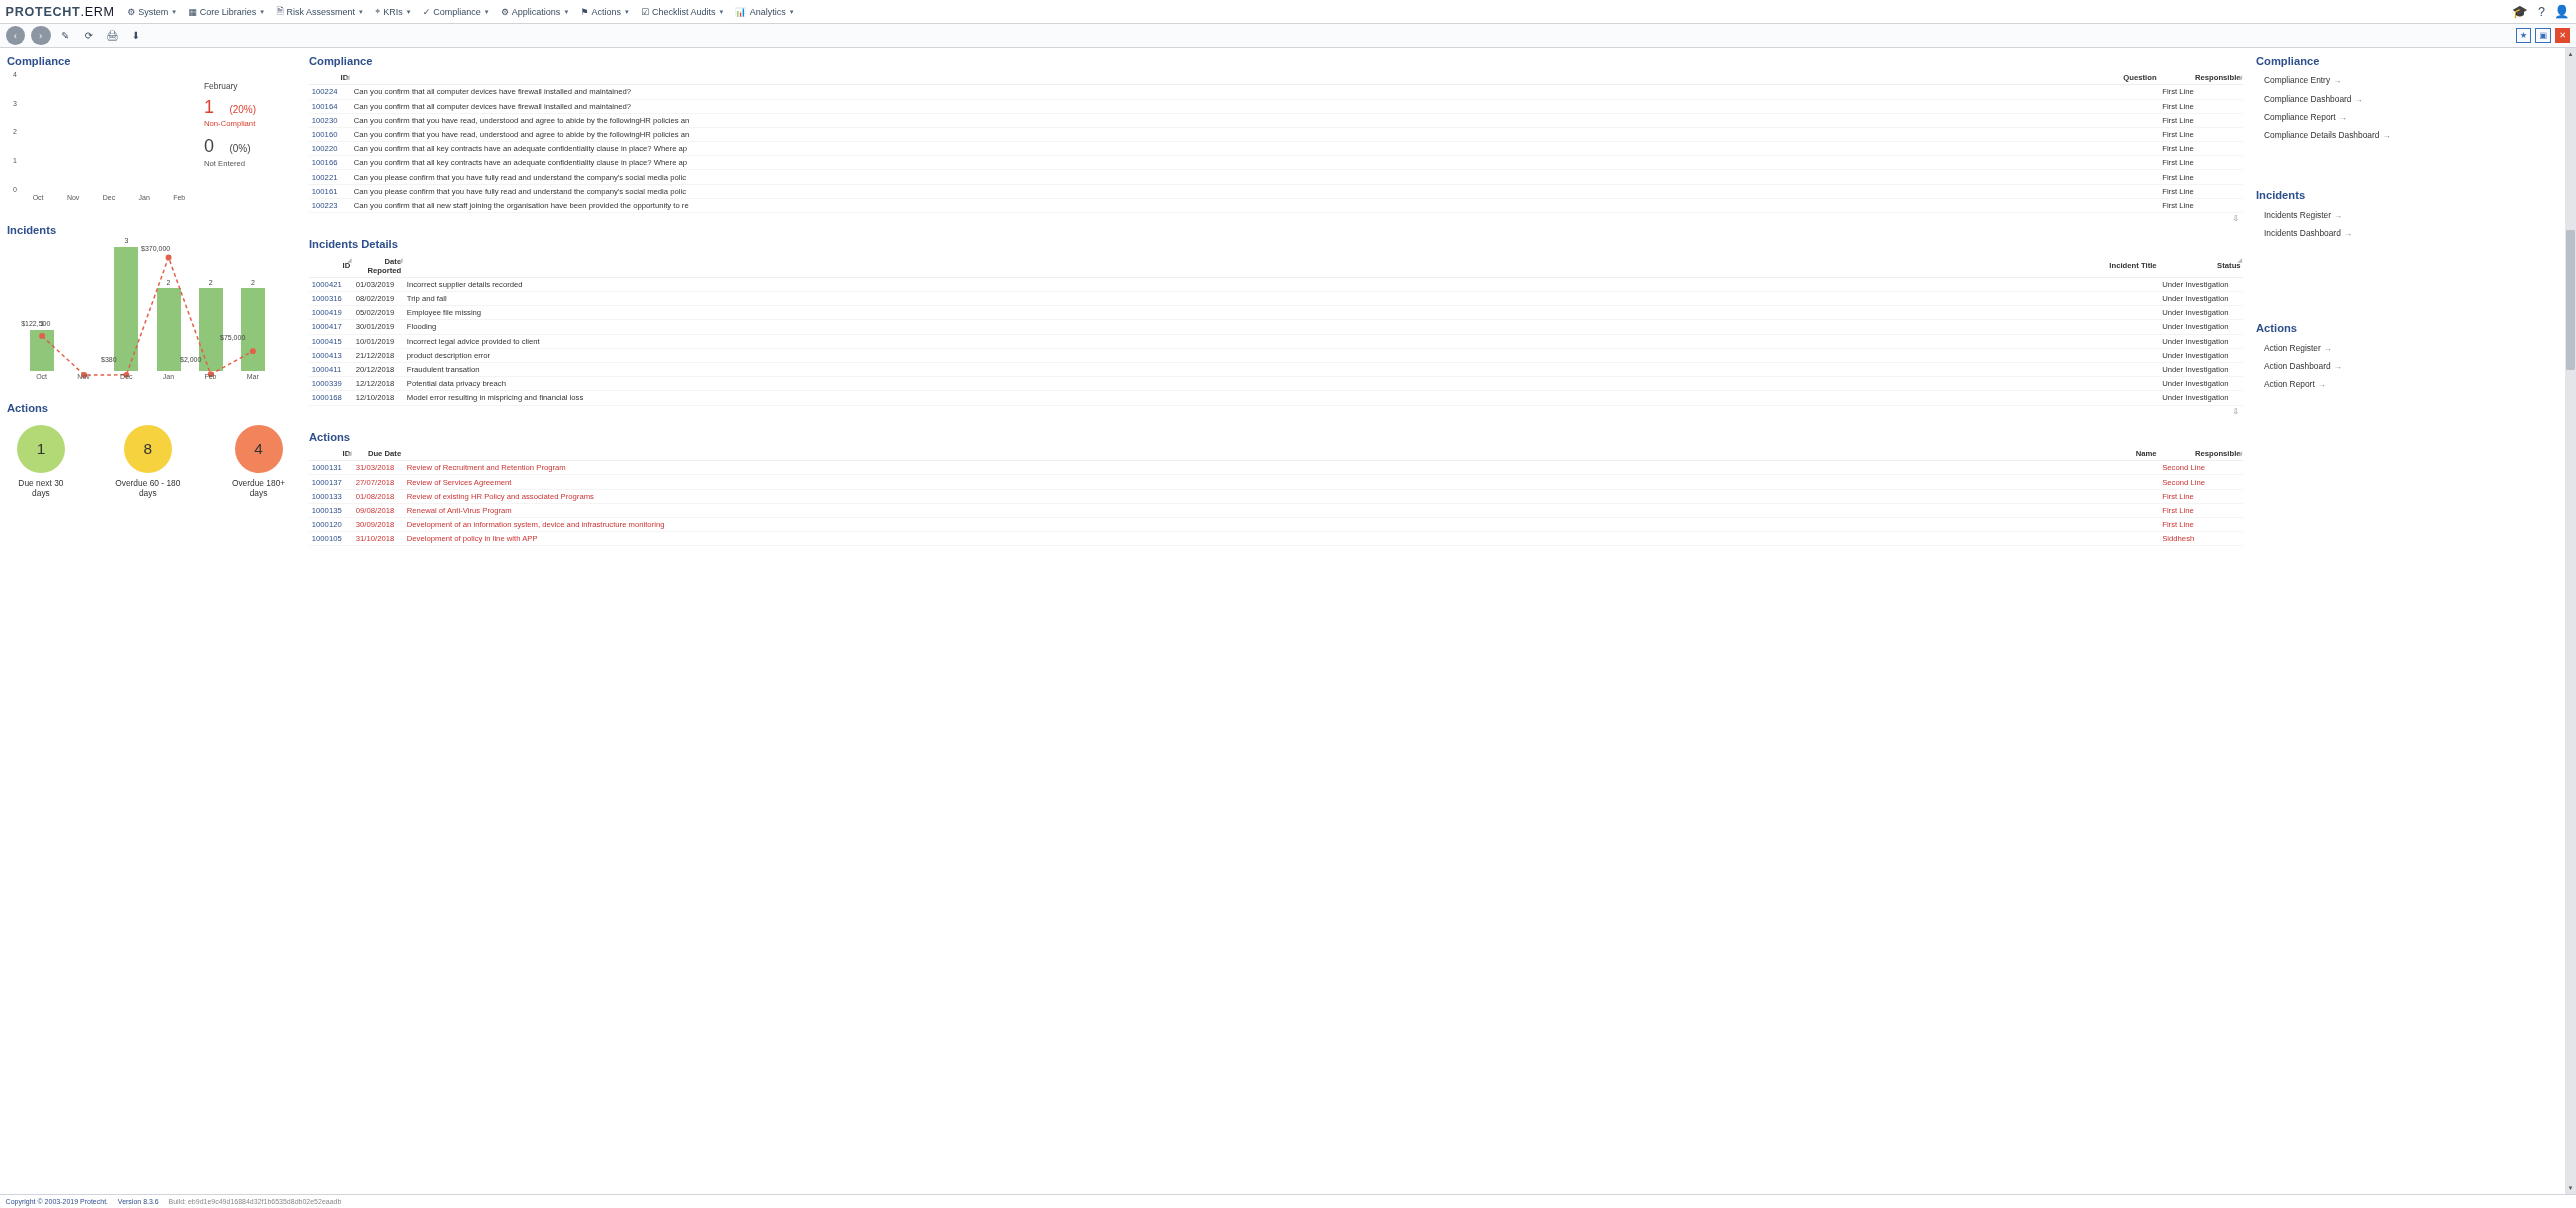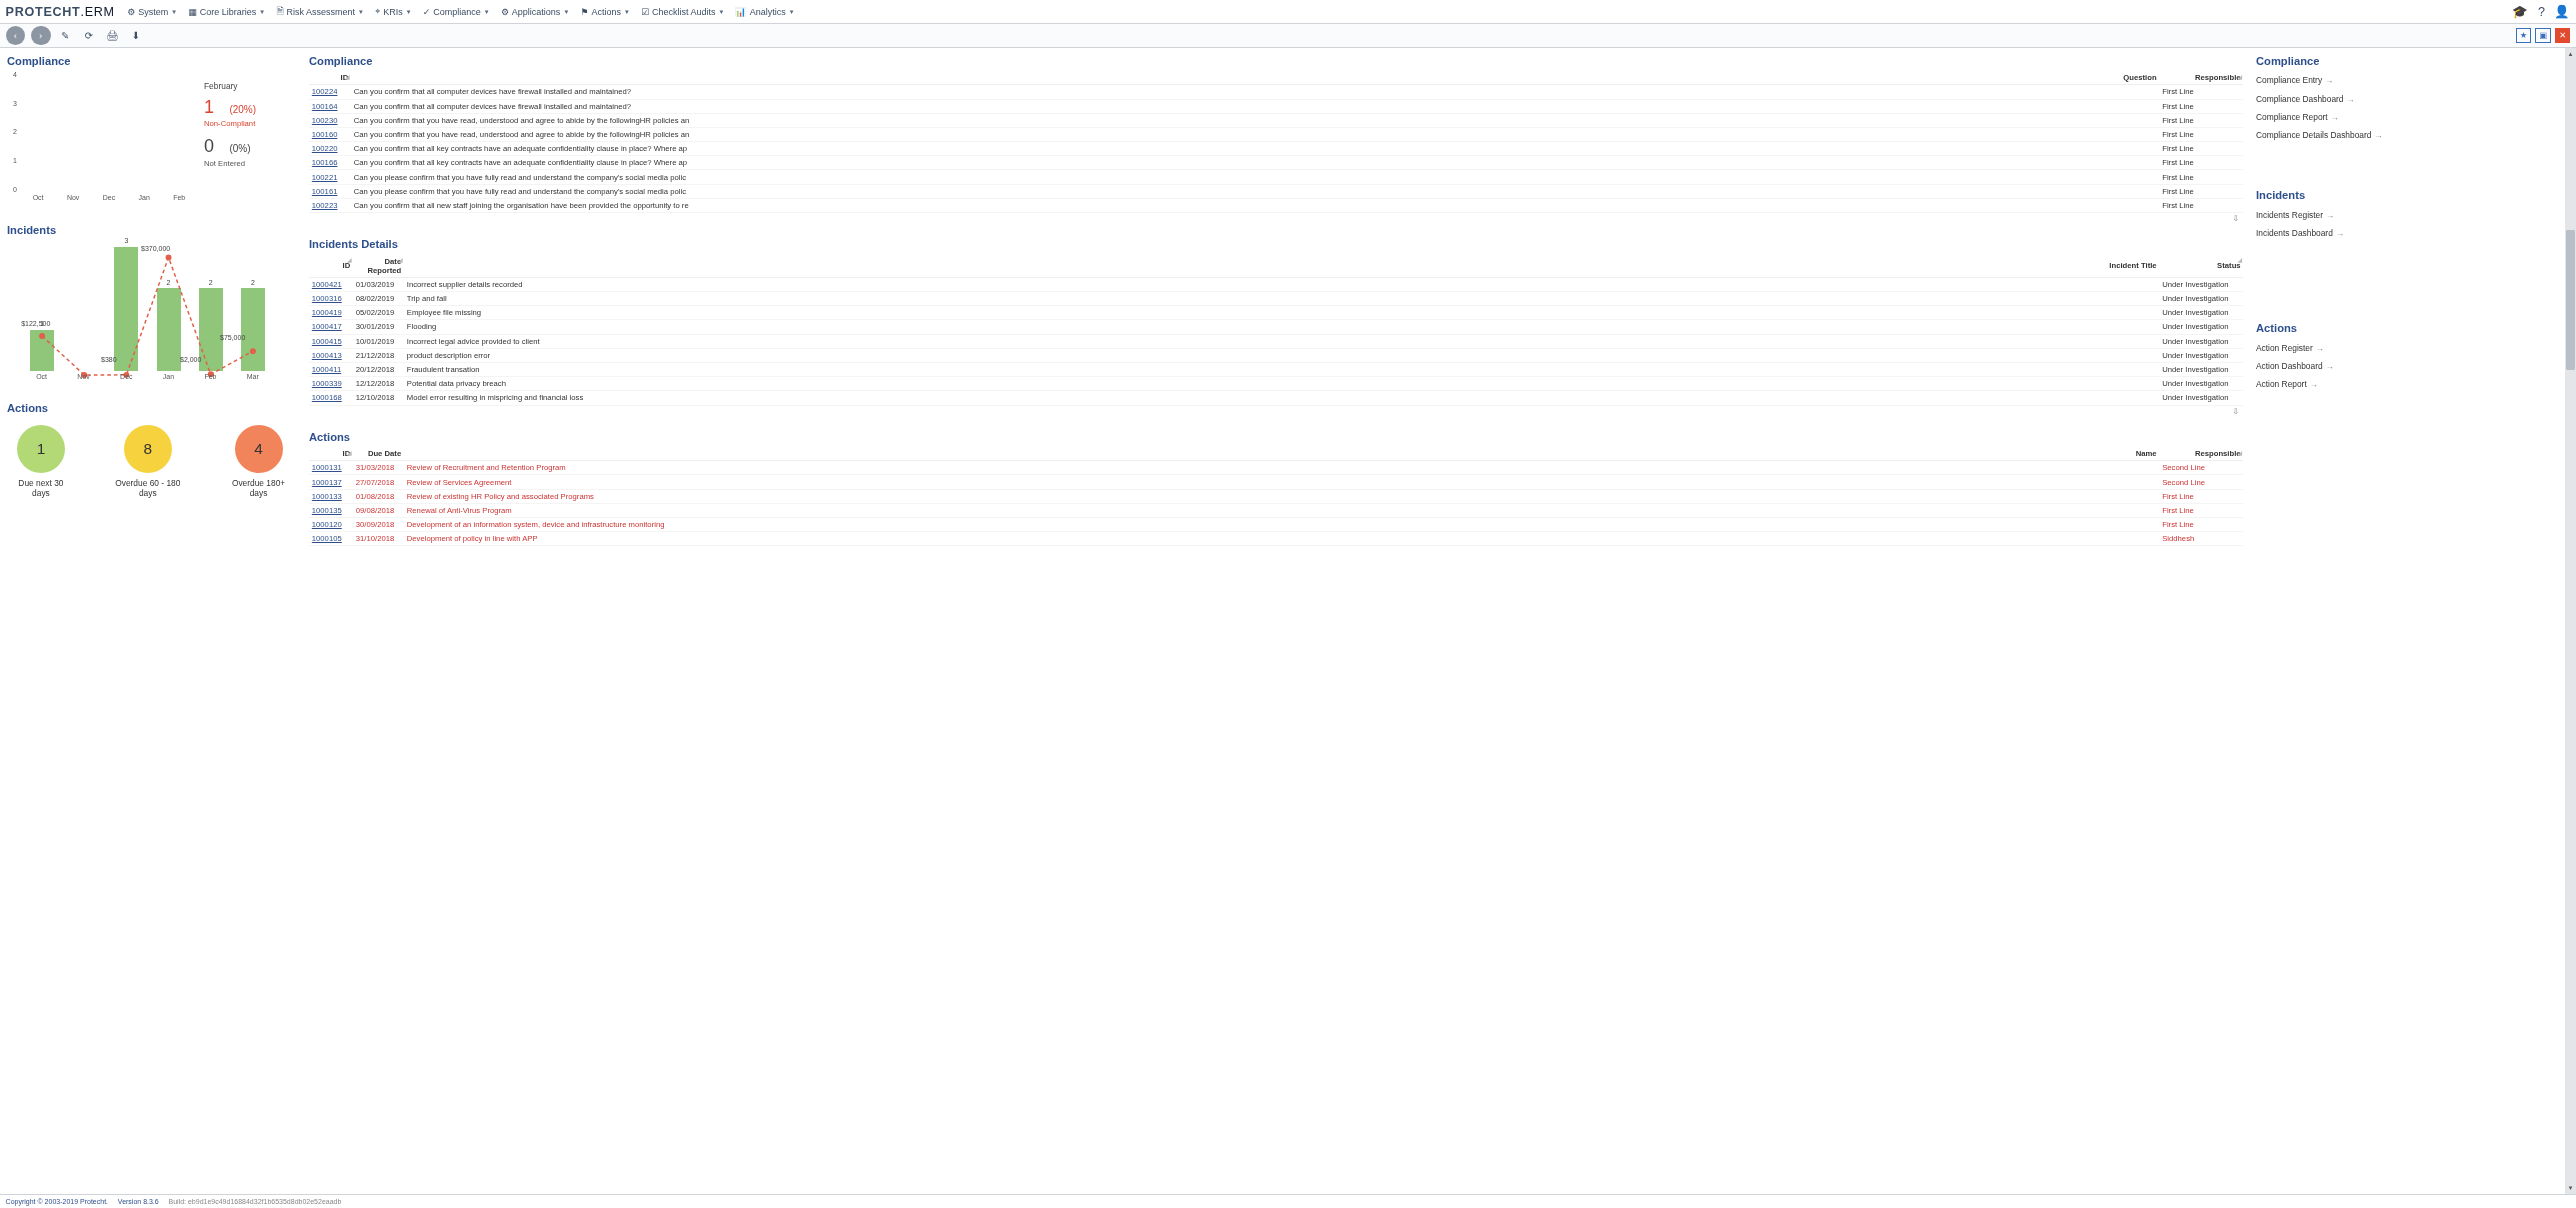--- a/index.html
+++ b/index.html
@@ -69,26 +69,26 @@
   .c-green { background:#b3d977;}
   .c-yellow { background:#f5d23e;}
   .c-orange { background:#f2845c;}
   .circle-label { font-size:8.4px; color:#333; text-align:center;}
 
   
   .tbl { width:100%; border-collapse:collapse; table-layout:fixed;}
   .tbl th { text-align:right; font-size:7.7px; font-weight:600; color:#333; padding:2.1px 2.8px; border-bottom:0.7px solid #eee; position:relative;}
   .tbl th .sort { font-size:5.6px; color:#bbb; position:absolute; right:1.4px; top:2.8px;}
   .tbl td { font-size:7.7px; padding:2.1px 2.8px; border-bottom:0.7px solid #f4f4f4; white-space:nowrap; overflow:hidden; text-overflow:ellipsis;}
-  .tbl a.idlink { color:#2d4f8c; text-decoration:underline; cursor:pointer;}
+  .tbl a.idlink { color:#2d4f8c; cursor:pointer;}
   .tbl td.red { color:#c33;}
   .scroll-down { text-align:right; font-size:8.4px; color:#888; padding:0 4.2px;}
 
   
-  .linklist .link { font-size:8.4px; color:#333; padding:4.2px 0; cursor:pointer; display:flex; align-items:center; gap:2.8px;}
+  .linklist .link { font-size:8.4px; color:#333; padding:4.2px 0; cursor:pointer; display:flex; align-items:center; gap:2.8px;margin-left:8px;}
   .linklist .link .arr { color:#888; }
 
   
   .footer { position:fixed; bottom:0; left:0; right:0; height:14px; background:#fff; border-top:0.7px solid #d0d4d9; font-size:7px; color:#556; display:flex; align-items:center; gap:9.8px; padding:0 5.6px;}
   .footer a { color:#2d4f8c; text-decoration:none;}
 
   
   .vscroll { position:fixed; right:0; top:48px; bottom:14px; width:11.2px; background:#e3e5e8; }
   .vscroll .thumb { position:absolute; left:1.4px; right:1.4px; top:182px; height:140px; background:#b9bfc7; border-radius:1.4px;}
   .vscroll .arrow { position:absolute; left:0; right:0; height:11.2px; display:flex; align-items:center; justify-content:center; font-size:7px; color:#555; background:#e3e5e8;}

